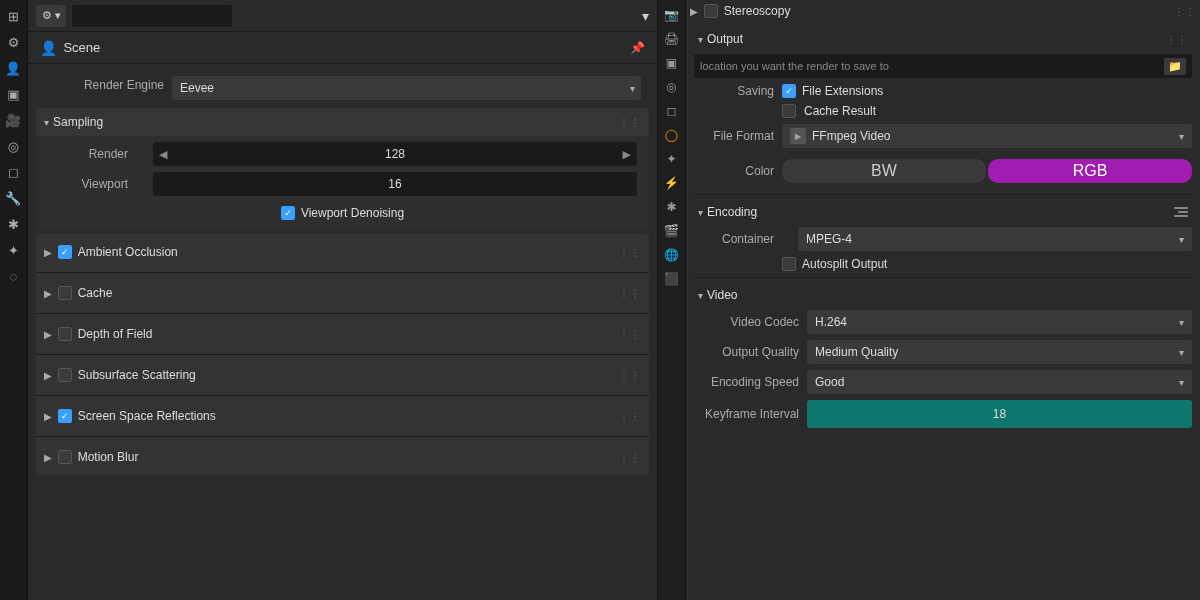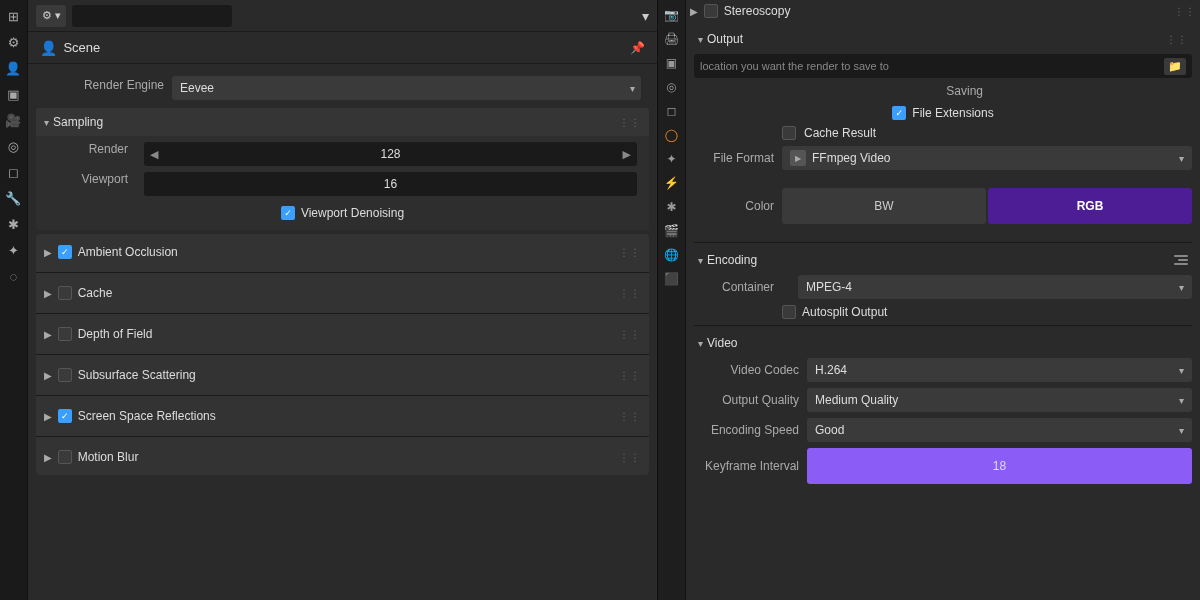--- a/index.html
+++ b/index.html
@@ -227,23 +227,23 @@
       letter-spacing: 1px;
     }
     .section-content {
       padding: 6px 12px;
       background: #2e2e2e;
     }
 
     
     .field-row {
       display: flex;
-      align-items: flex-start;
+      align-items: center;
       margin-bottom: 6px;
-      gap: 16px;
+      gap: 25px;
     }
     .field-label {
       color: #aaa;
       font-size: 12px;
       min-width: 80px;
       text-align: right;
     }
     .number-input-wrapper {
       flex: 1;
       position: relative;
@@ -462,41 +462,40 @@
       padding: 2px 4px;
       font-size: 11px;
       margin-left: 4px;
     }
 
     .saving-row {
       display: flex;
       align-items: center;
       margin-bottom: 6px;
       gap: 8px;
-      flex-direction: column;
     }
 
     .file-ext-wrapper {
       display: flex;
       align-items: center;
       gap: 6px;
     }
 
     .cache-row {
       display: flex;
       align-items: center;
       margin-bottom: 6px;
       gap: 8px;
       padding-left: 88px;
     }
 
     .format-row {
       display: flex;
       align-items: center;
-      margin-bottom: 18px;
+      margin-bottom: 11px;
       gap: 8px;
     }
 
     .ffmpeg-select-wrapper {
       flex: 1;
       position: relative;
       display: flex;
       align-items: center;
       background: #3a3a3a;
       border-radius: 3px;
@@ -527,35 +526,34 @@
     }
 
     
     .color-btn-group {
       display: flex;
       gap: 2px;
       flex: 1;
     }
     .color-btn {
       flex: 1;
-      height: 36px;
+      height: 24px;
       border: none;
-      border-radius: 3px;
-      cursor: pointer;
-      font-size: 12px;
+      border-radius: 10px;
+      cursor: pointer;
+      font-size: 16px;
       font-weight: 500;
     }
     .color-btn.bw {
       background: #3a3a3a;
       color: #ccc;
     }
     .color-btn.rgb {
-      background: #4c1d95;
+      background: #a21caf;
       color: white;
-      font-weight: bold;
     }
 
     
     .encoding-section {
       margin-bottom: 4px;
     }
     .encoding-header {
       display: flex;
       align-items: center;
       padding: 4px 4px;
@@ -631,23 +629,23 @@
       cursor: pointer;
     }
     .video-select-text {
       flex: 1;
       color: #ddd;
       font-size: 12px;
     }
 
     .keyframe-input {
       flex: 1;
-      background: #8b5cf6;
-      border-radius: 3px;
-      height: 36px;
+      background: #0f766e;
+      border-radius: 3px;
+      height: 28px;
       display: flex;
       align-items: center;
       justify-content: center;
       color: #ddd;
       font-size: 12px;
     }
 
     .max-bframes-row {
       display: flex;
       align-items: center;

